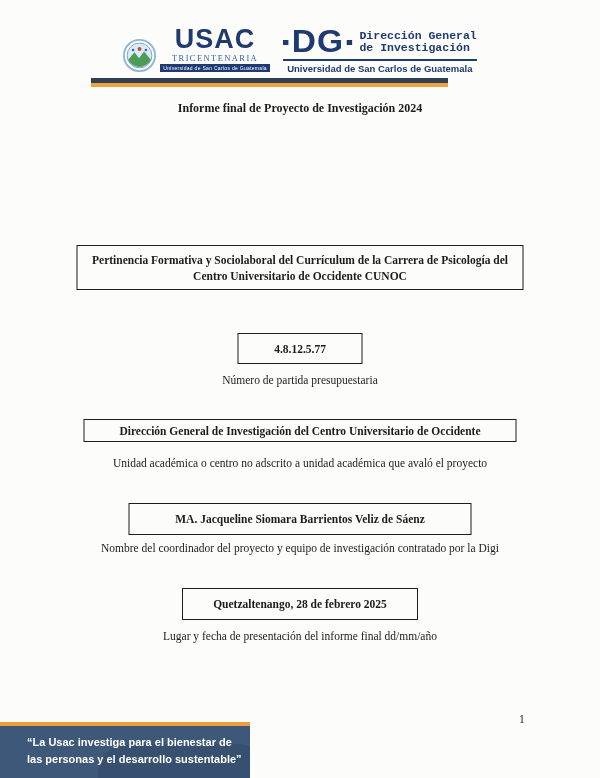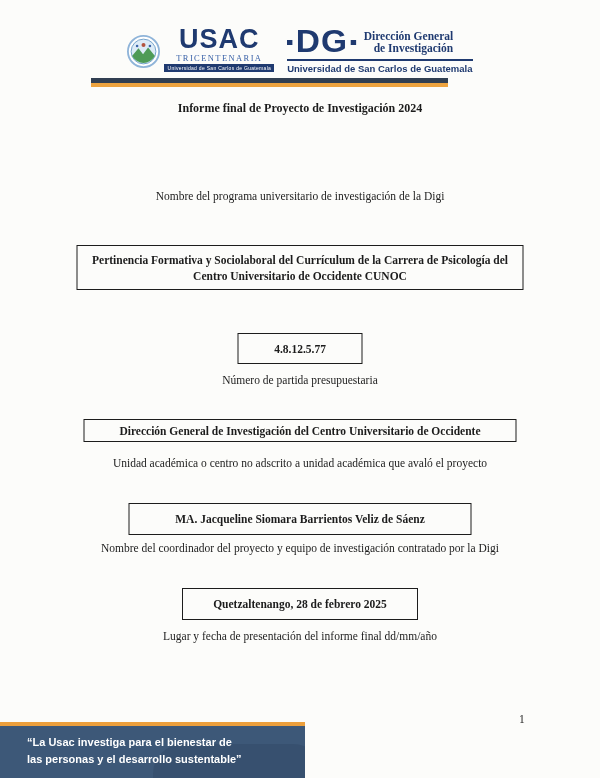--- a/index.html
+++ b/index.html
@@ -11,21 +11,21 @@
     overflow:hidden;
     font-family:"Liberation Serif", serif;
     color:#1c1c1c;
   }
 
   
   .header{
     position:absolute;top:27px;left:0;width:100%;
     display:flex;justify-content:center;align-items:flex-start;gap:13px;
   }
-  .usac-logo{display:flex;align-items:center;gap:4px;}
+  .usac-logo{display:flex;align-items:flex-end;gap:4px;}
   .usac-emblem{margin-top:3px;}
   .usac-text{display:flex;flex-direction:column;align-items:center;}
   .usac-acronym{
     font-family:"Liberation Sans",sans-serif;font-weight:bold;
     font-size:27px;line-height:25px;letter-spacing:1px;color:#1f3a70;
   }
   .usac-tricentenaria{
     font-family:Liberation Serif, serif;
     font-size:8.5px;letter-spacing:1.4px;color:#3a62a8;margin-top:1px;white-space:nowrap;
   }
@@ -42,22 +42,22 @@
     font-size:31px;line-height:26px;letter-spacing:1px;color:#1f3a70;
     transform:scaleX(1.08);transform-origin:left center;
     padding:0 6px 0 8px;
   }
   .digi-dot{
     position:absolute;width:5px;height:5px;background:#1f3a70;
   }
   .digi-dot.left{left:0;top:11px;}
   .digi-dot.right{right:-1px;top:11px;}
   .digi-lines{
-    font-family:Liberation Serif, serif;font-weight:bold;
-    font-size:11.5px;line-height:12.5px;color:#1f3a70;margin-left:14px;white-space:nowrap;text-align:right;
+    font-family:Liberation Mono, monospace;font-weight:bold;
+    font-size:11.5px;line-height:12.5px;color:#1f3a70;margin-left:14px;white-space:nowrap;
   }
   .digi-rule{height:2px;background:#1f3a70;margin-top:4px;width:100%;}
   .digi-univ{
     font-family:"Liberation Sans",sans-serif;font-weight:bold;
     font-size:9.5px;color:#1f3a70;margin-top:2px;white-space:nowrap;text-align:center;
   }
 
   
   .header-bar{
     position:absolute;top:78px;left:91px;width:357px;height:5px;
@@ -93,21 +93,21 @@
   .fc-4{top:542px;}
   .fc-5{top:630px;}
 
   .page-number{
     position:absolute;top:713px;left:519px;
     font-size:11.5px;
   }
 
   
   .footer{
-    position:absolute;left:0;bottom:0;width:305px;height:56px;
+    position:absolute;left:0;bottom:0;width:250px;height:56px;
     background:#3d5878;border-top:4px solid #ec9f3c;
     box-sizing:border-box;overflow:hidden;
   }
   .footer-watermark{
     position:absolute;right:-18px;top:18px;width:170px;height:100px;
     background:#37506f;border-radius:30px;
   }
   .footer-slogan{
     position:relative;padding:8px 0 0 27px;
     font-family:"Liberation Sans",sans-serif;font-weight:bold;
@@ -150,21 +150,20 @@
       <div class="digi-rule"></div>
       <div class="digi-univ">Universidad de San Carlos de Guatemala</div>
     </div>
 
   </div>
 
   <div class="header-bar"></div>
 
   <div class="doc-title">Informe final de Proyecto de Investigación 2024</div>
 
-  <div class="field-caption fc-0">Nombre del programa universitario de investigación de la Digi</div>
 
   <div class="field-box fb-1 bold">Pertinencia Formativa y Sociolaboral del Currículum de la Carrera de Psicología del Centro Universitario de Occidente CUNOC</div>
 
   <div class="field-box fb-2 bold">4.8.12.5.77</div>
   <div class="field-caption fc-2">Número de partida presupuestaria</div>
 
   <div class="field-box fb-3 bold">Dirección General de Investigación del Centro Universitario de Occidente</div>
   <div class="field-caption fc-3">Unidad académica o centro no adscrito a unidad académica que avaló el proyecto</div>
 
   <div class="field-box fb-4 bold">MA. Jacqueline Siomara Barrientos Veliz de Sáenz</div>

